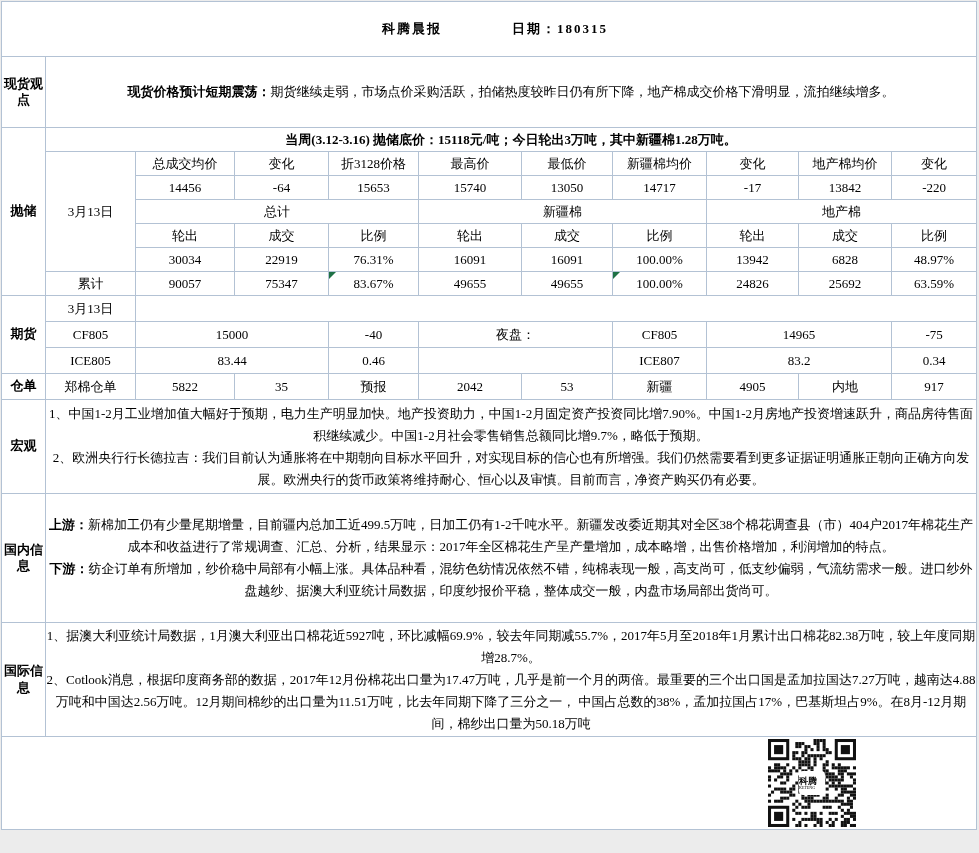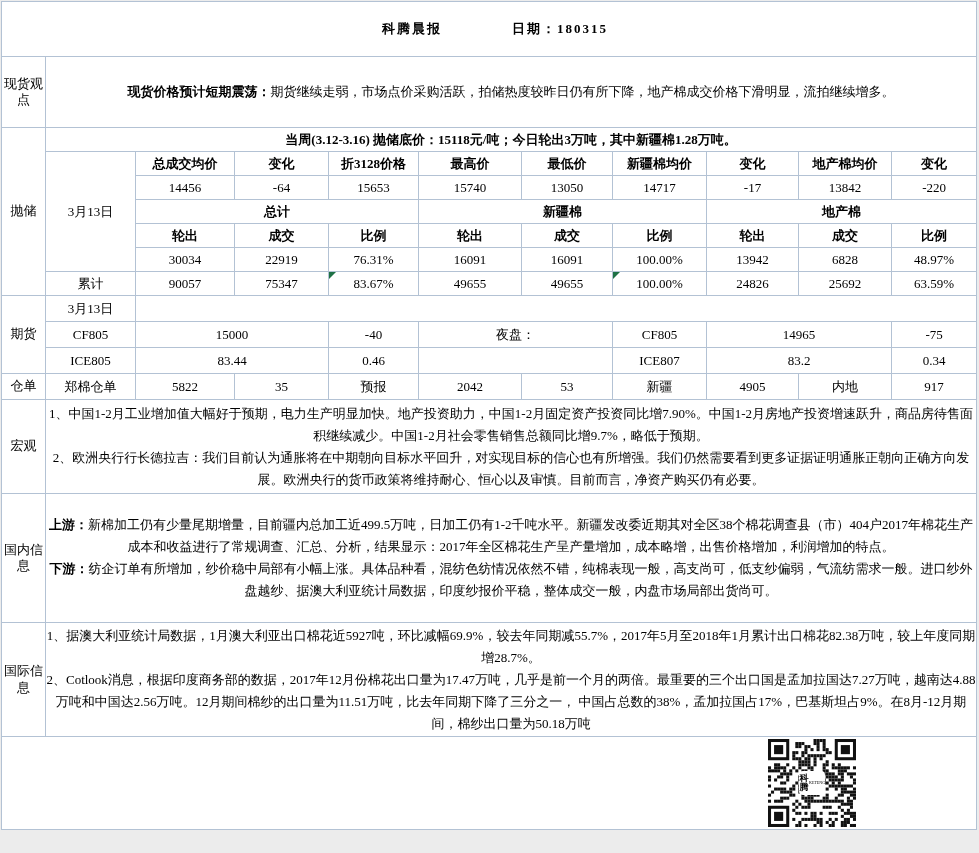--- a/index.html
+++ b/index.html
@@ -12,36 +12,36 @@
   tr.r-note td{height:23px;}
   tr.r-h td{height:23px;}
   tr.r-f td{height:25px;}
   tr.r-macro td{height:93px;margin-top:34px;}
   tr.r-dom td{height:128px;}
   tr.r-intl td{height:113px;}
   tr.r-foot td{height:92px;}
   
   .title-cell{font-size:24px;font-weight:bold;letter-spacing:2px;}
   .title-cell .gap{display:inline-block;width:70px;}
-  .sec{font-weight:normal;font-size:15px;line-height:1.25;padding:0 6px;}
+  .sec{font-weight:bold;font-size:15px;line-height:1.25;padding:0 6px;}
   .para{text-align:left;padding:2px 8px 2px 5px;font-size:14px;line-height:22px;}
   .para p{margin:0;}
   .note{font-weight:bold;text-align:left;padding-left:4px;font-size:14px;margin-top:16px;}
-  .hd{font-weight:bold;}
+  .hd{font-weight:normal;}
   .right{text-align:right;padding-right:6px;}
   .flag{position:relative;}
   .flag::before{content:"";position:absolute;top:0;left:0;width:0;height:0;
     border-top:7px solid #1e7145;border-right:7px solid transparent;}
   
   .foot-cell{position:relative;}
   .qr-wrap{position:absolute;top:2px;right:118px;width:92px;height:88px;}
   .qr-wrap svg{width:88px;height:88px;display:block;margin:0 auto;}
   .qr-center{position:absolute;left:50%;top:50%;transform:translate(-50%,-50%);
-    background:#fff;border-radius:4px;width:26px;height:24px;display:flex;flex-direction:row;
-    align-items:center;justify-content:center;line-height:1;}
+    background:#fff;border-radius:4px;width:26px;height:24px;display:flex;flex-direction:column;
+    align-items:flex-start;justify-content:center;line-height:1;}
   .qr-center .zh{font-size:9px;font-weight:bold;}
   .qr-center .en{font-size:4px;letter-spacing:0;}
 </style>
 </head>
 <body>
 
 <table class="sheet">
   <colgroup>
     <col style="width:44px">
       <col style="width:90px">

